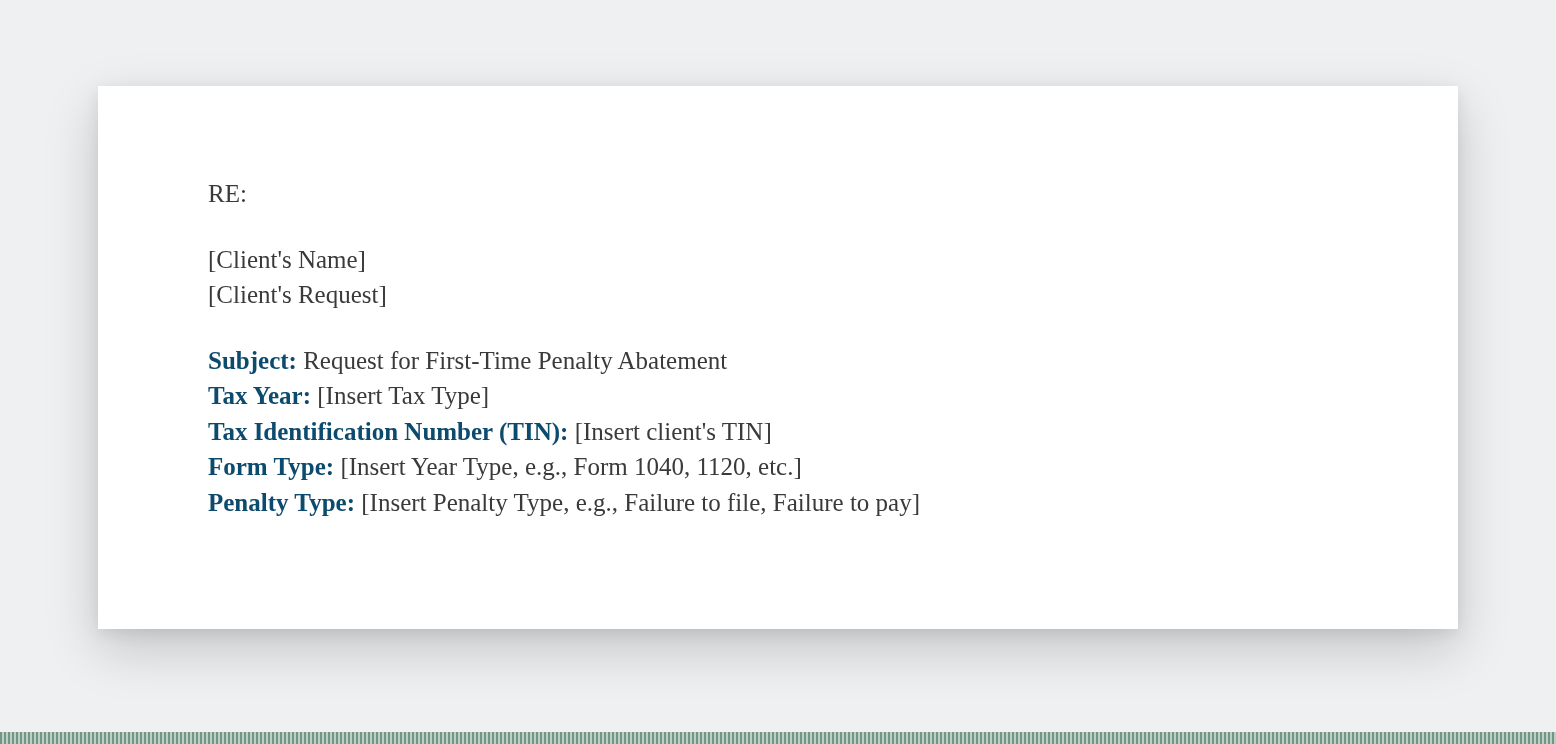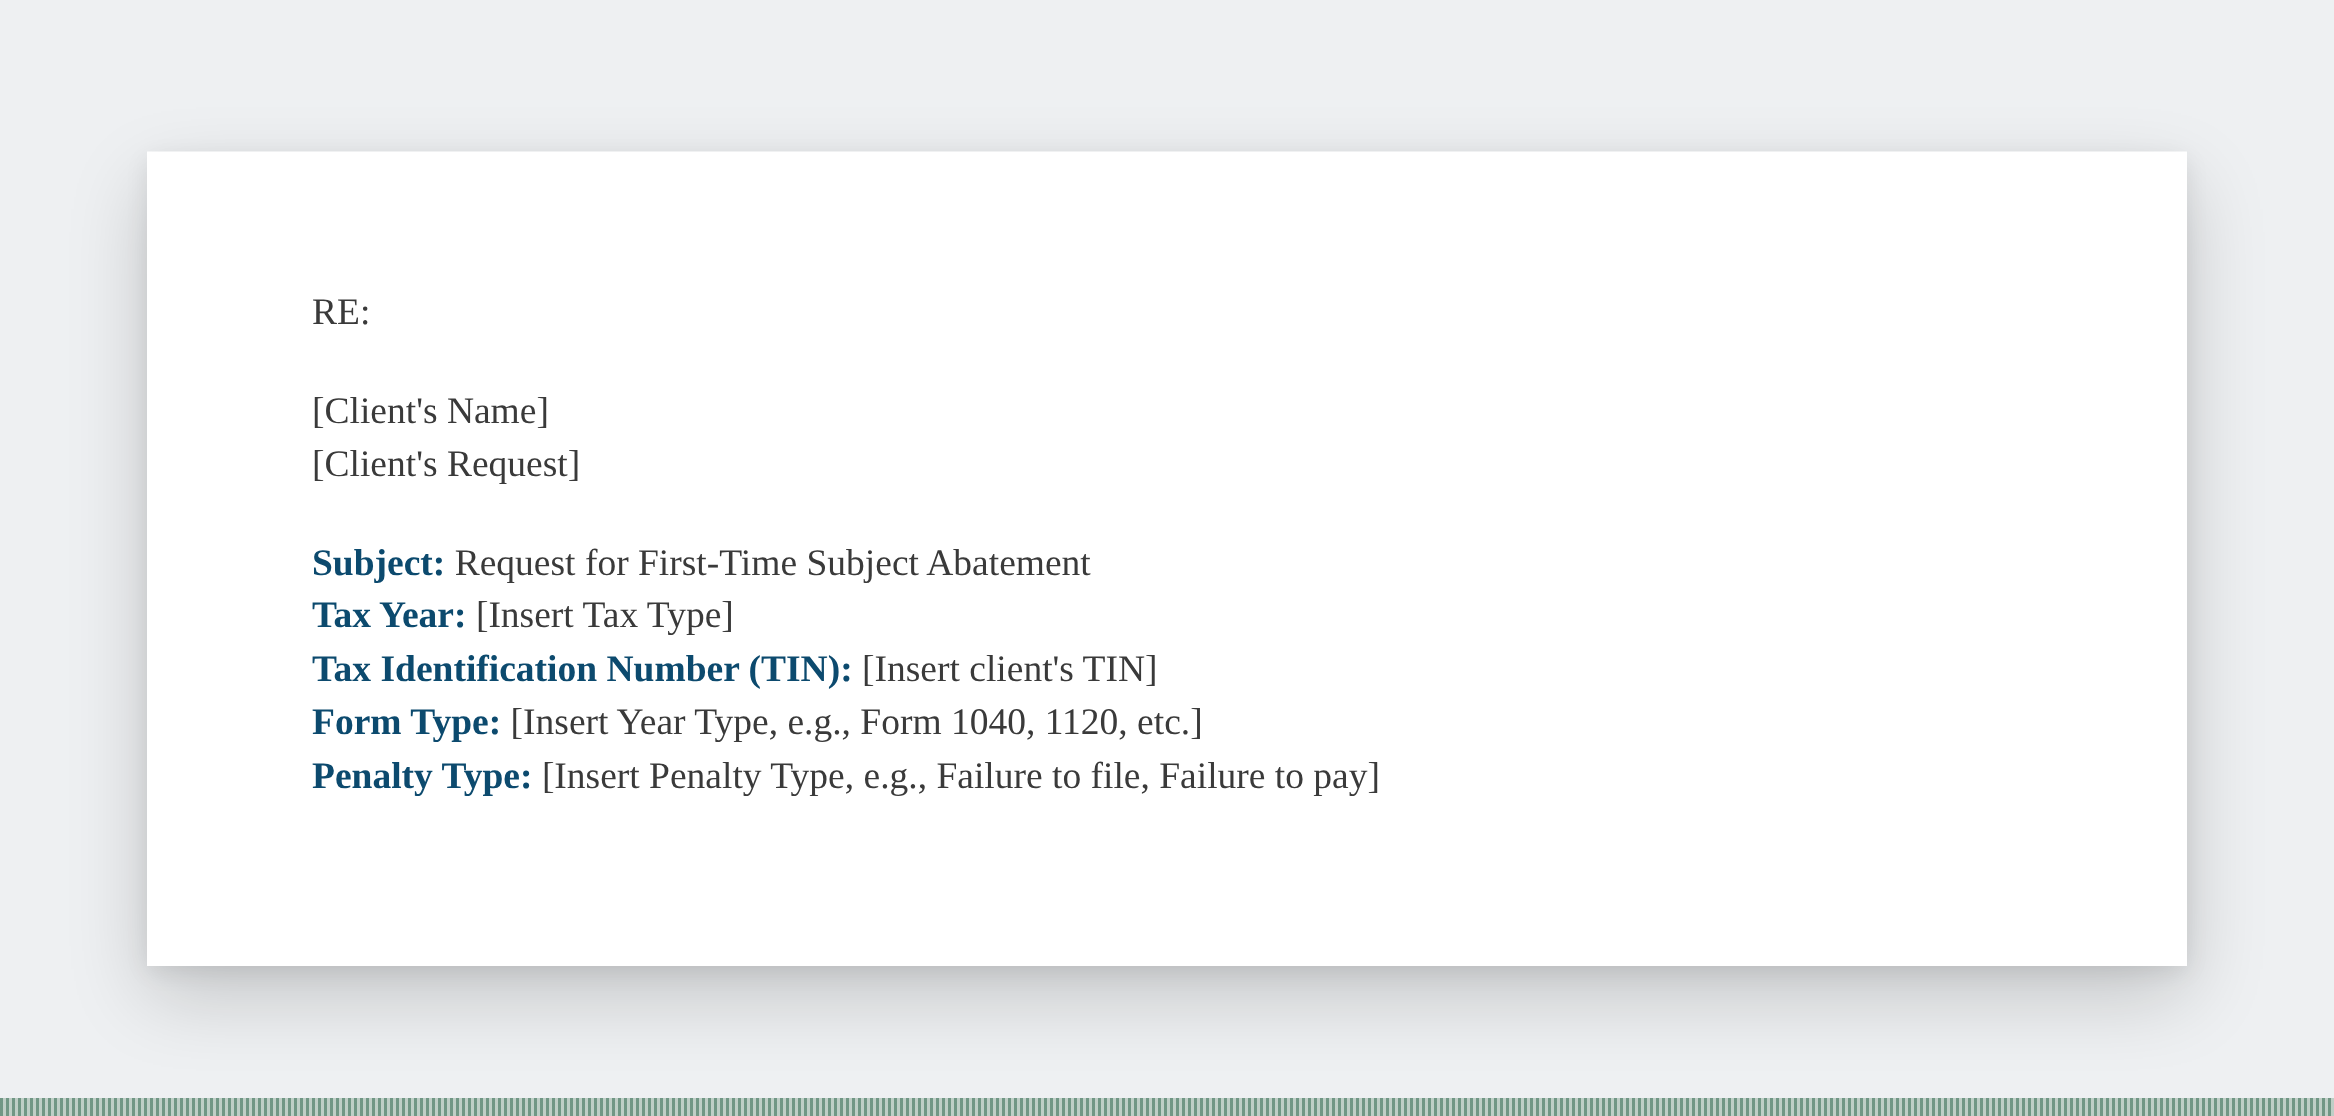--- a/index.html
+++ b/index.html
@@ -11,21 +11,21 @@
       width: 1556px;
       height: 744px;
       background: #eef0f2;
       font-family: Georgia, 'Times New Roman', serif;
       position: relative;
       overflow: hidden;
     }
     .document-card {
       position: absolute;
       left: 98px;
-      top: 101px;
+      top: 86px;
       width: 1360px;
       height: 543px;
       background: #ffffff;
       box-shadow: 0 20px 50px rgba(0,0,0,0.18), 0 4px 15px rgba(0,0,0,0.08);
       padding: 90px 110px 60px 110px;
       color: #3a3a3a;
     }
     .line {
       font-size: 25px;
       line-height: 1.42;
@@ -72,21 +72,21 @@
   <div class="line">
     <span>[Client's Name]</span>
   </div>
   <div class="line">
     <span>[Client's Request]</span>
   </div>
 
   <div class="spacer"></div>
 
   <div class="line">
-    <span class="field-label">Subject:</span><span class="field-value"> Request for First-Time Subject Abatement</span>
+    <span class="field-label">Subject:</span><span class="field-value"> Request for First-Time Penalty Abatement</span>
   </div>
 
   <div class="line">
     <span class="field-label">Tax Year:</span><span class="field-value"> [Insert Tax Type]</span>
   </div>
 
   <div class="line">
     <span class="field-label">Tax Identification Number (TIN):</span><span class="field-value"> [Insert client's TIN]</span>
   </div>
 

